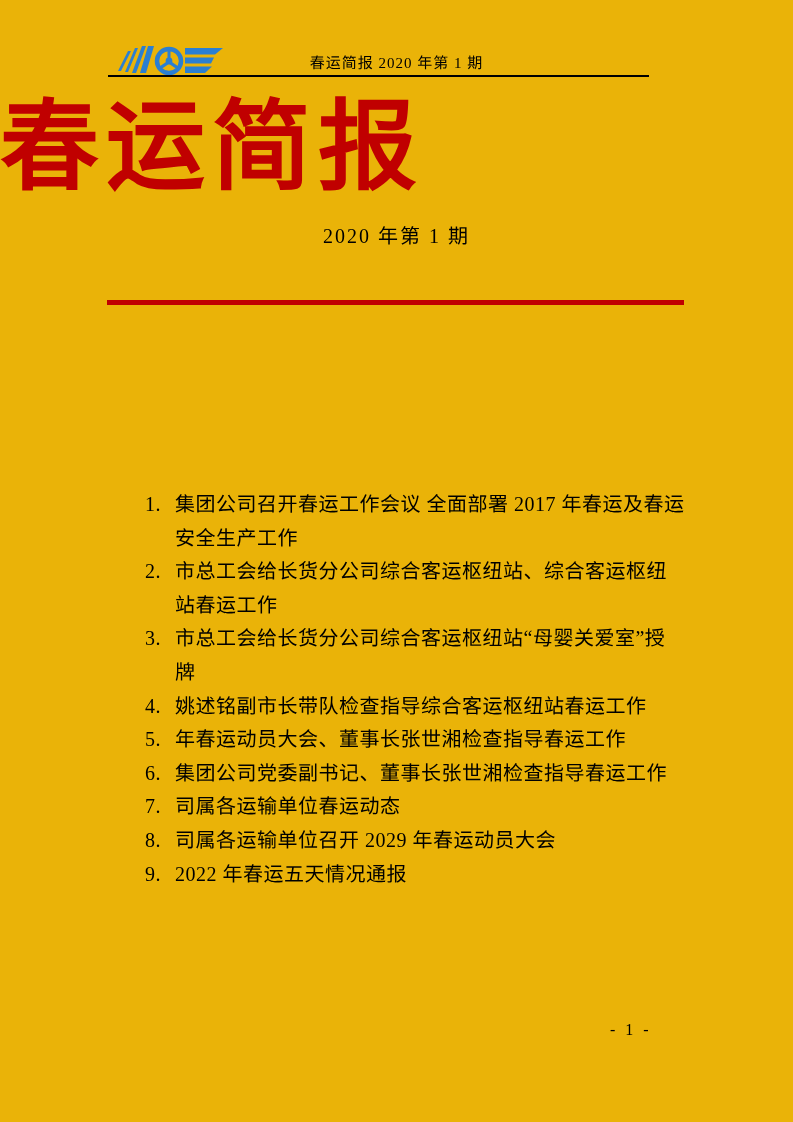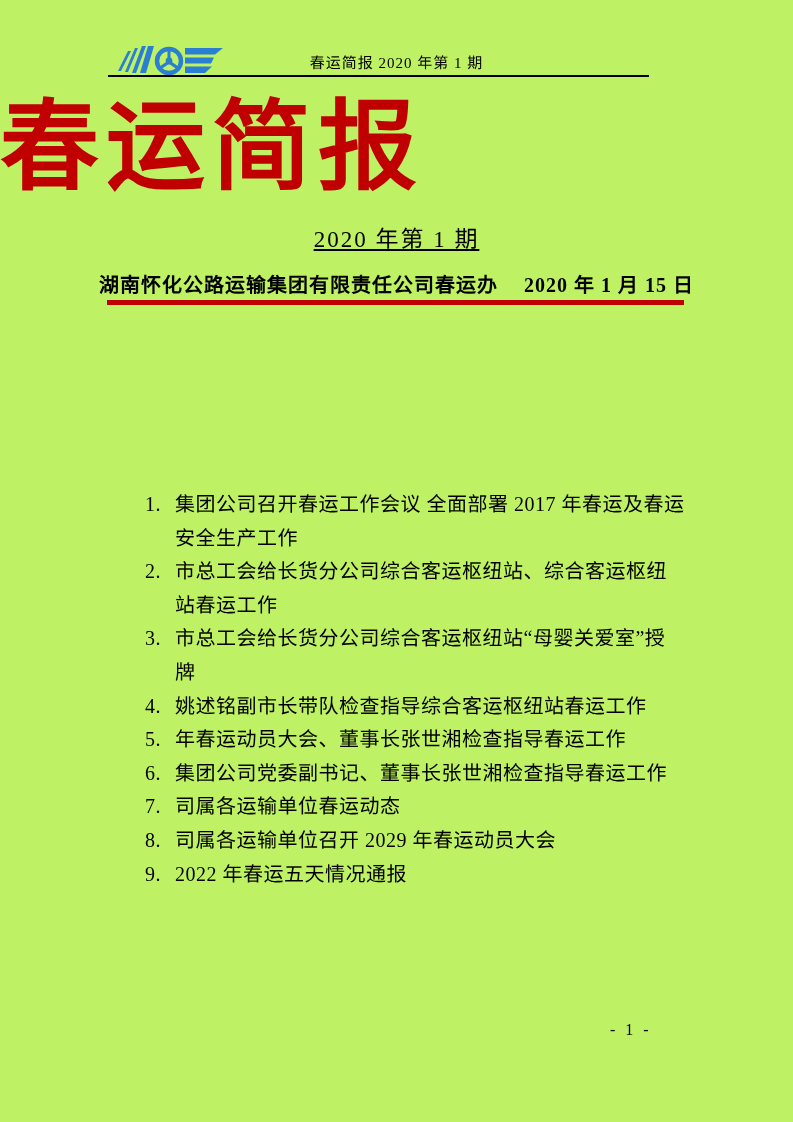--- a/index.html
+++ b/index.html
@@ -1,32 +1,32 @@
 <!DOCTYPE html>
 <html lang="zh-CN" style="--accent-red: #c00000; --logo-blue: #2b7fd2;"><head>
 <meta charset="utf-8">
 <style>
   html,body{margin:0;padding:0;background:#ffffff;}
   body{width:793px;height:1122px;position:relative;overflow:hidden;
        font-family:"Liberation Serif","DejaVu Serif",serif;color:#000;}
-  .page{position:absolute;inset:0;background:#bef264;}
+  .page{position:absolute;inset:0;background:#eab308;}
 
   
   .logo{position:absolute;left:116px;top:44px;width:110px;height:34px;}
   .logo svg{display:block;width:110px;height:34px;}
   .running-header{position:absolute;top:51px;left:0;width:100%;
        text-align:center;font-size:15px;letter-spacing:1px;}
   .header-rule{position:absolute;top:75px;left:108px;width:541px;height:2px;background:#000;}
 
   
   .doc-title{position:absolute;top:96px;left:0;width:100%;
        font-size:99px;line-height:1.05;font-weight:bold;letter-spacing:7px;
        color:var(--accent-red,#c00000);font-family:"Liberation Serif",serif;}
   .issue-line{position:absolute;top:220px;left:0;width:100%;text-align:center;
-       font-size:23px;letter-spacing:2px;text-decoration:underline;}
+       font-size:20px;letter-spacing:2px;}
   .publisher-line{position:absolute;top:269px;left:0;width:100%;text-align:center;
        font-size:20px;font-weight:bold;letter-spacing:1px;white-space:nowrap;}
   .publisher-line .issue-date{margin-left:26px;}
   .masthead-rule{position:absolute;top:300px;left:107px;width:577px;height:5px;
        background:var(--accent-red,#c00000);}
 
   
   .toc-heading{position:absolute;top:408px;left:0;width:100%;text-align:center;
        font-size:34px;font-weight:bold;word-spacing:40px;
        font-family:"Liberation Sans",sans-serif;letter-spacing:2px;}
@@ -63,23 +63,20 @@
         <polygon points="69,13.5 98,13.5 95,19.5 69,19.5"></polygon>
         <polygon points="69,22.5 96,22.5 89,29 69,29"></polygon>
       </g>
     </svg>
   </div>
   <div class="running-header">春运简报 2020 年第 1 期</div>
   <div class="header-rule"></div>
 
   <div class="doc-title">春运简报</div>
   <div class="issue-line">2020 年第 1 期</div>
-  <div class="publisher-line">
-    <span class="publisher-name">湖南怀化公路运输集团有限责任公司春运办</span><span class="issue-date">2020 年 1 月 15 日</span>
-  </div>
   <div class="masthead-rule"></div>
 
 
   <div class="toc-list">
     <div class="toc-item">
       <span class="num">1.</span>
       <span class="txt">集团公司召开春运工作会议 全面部署 2017 年春运及春运安全生产工作</span>
     </div>
     <div class="toc-item">
       <span class="num">2.</span>

